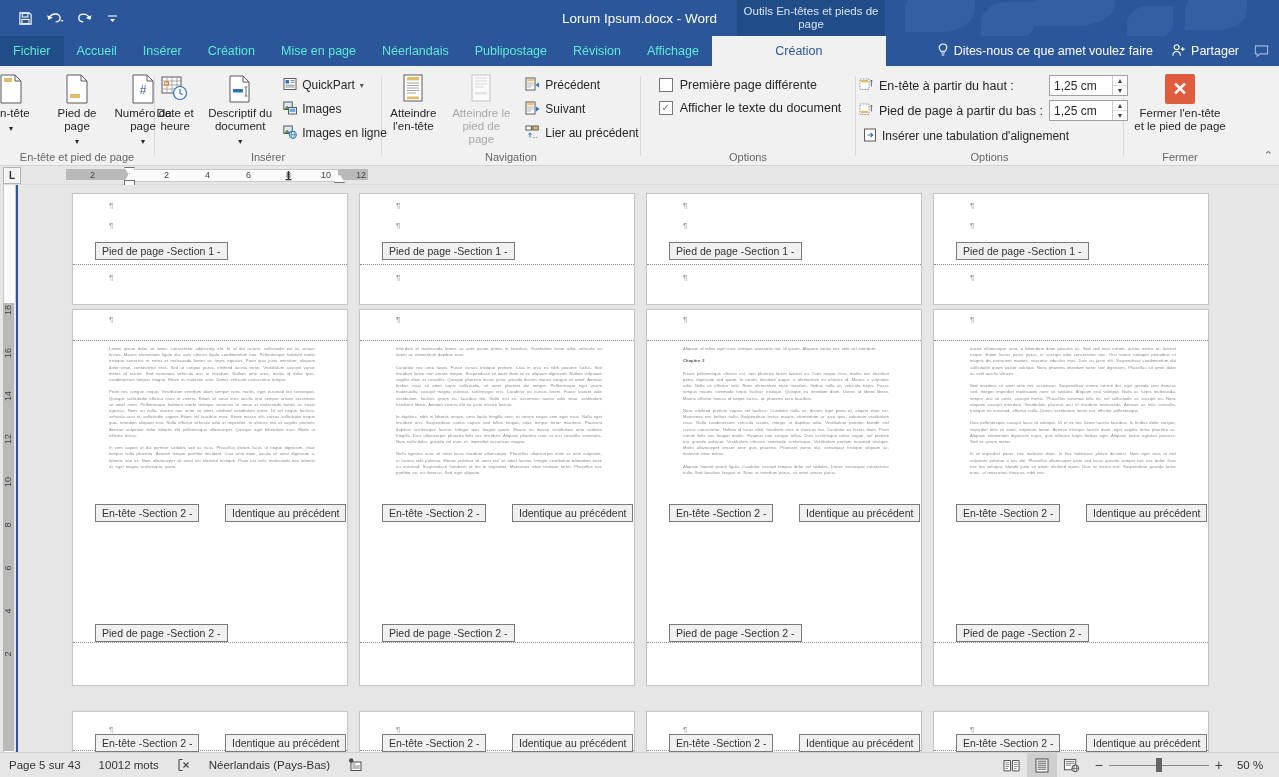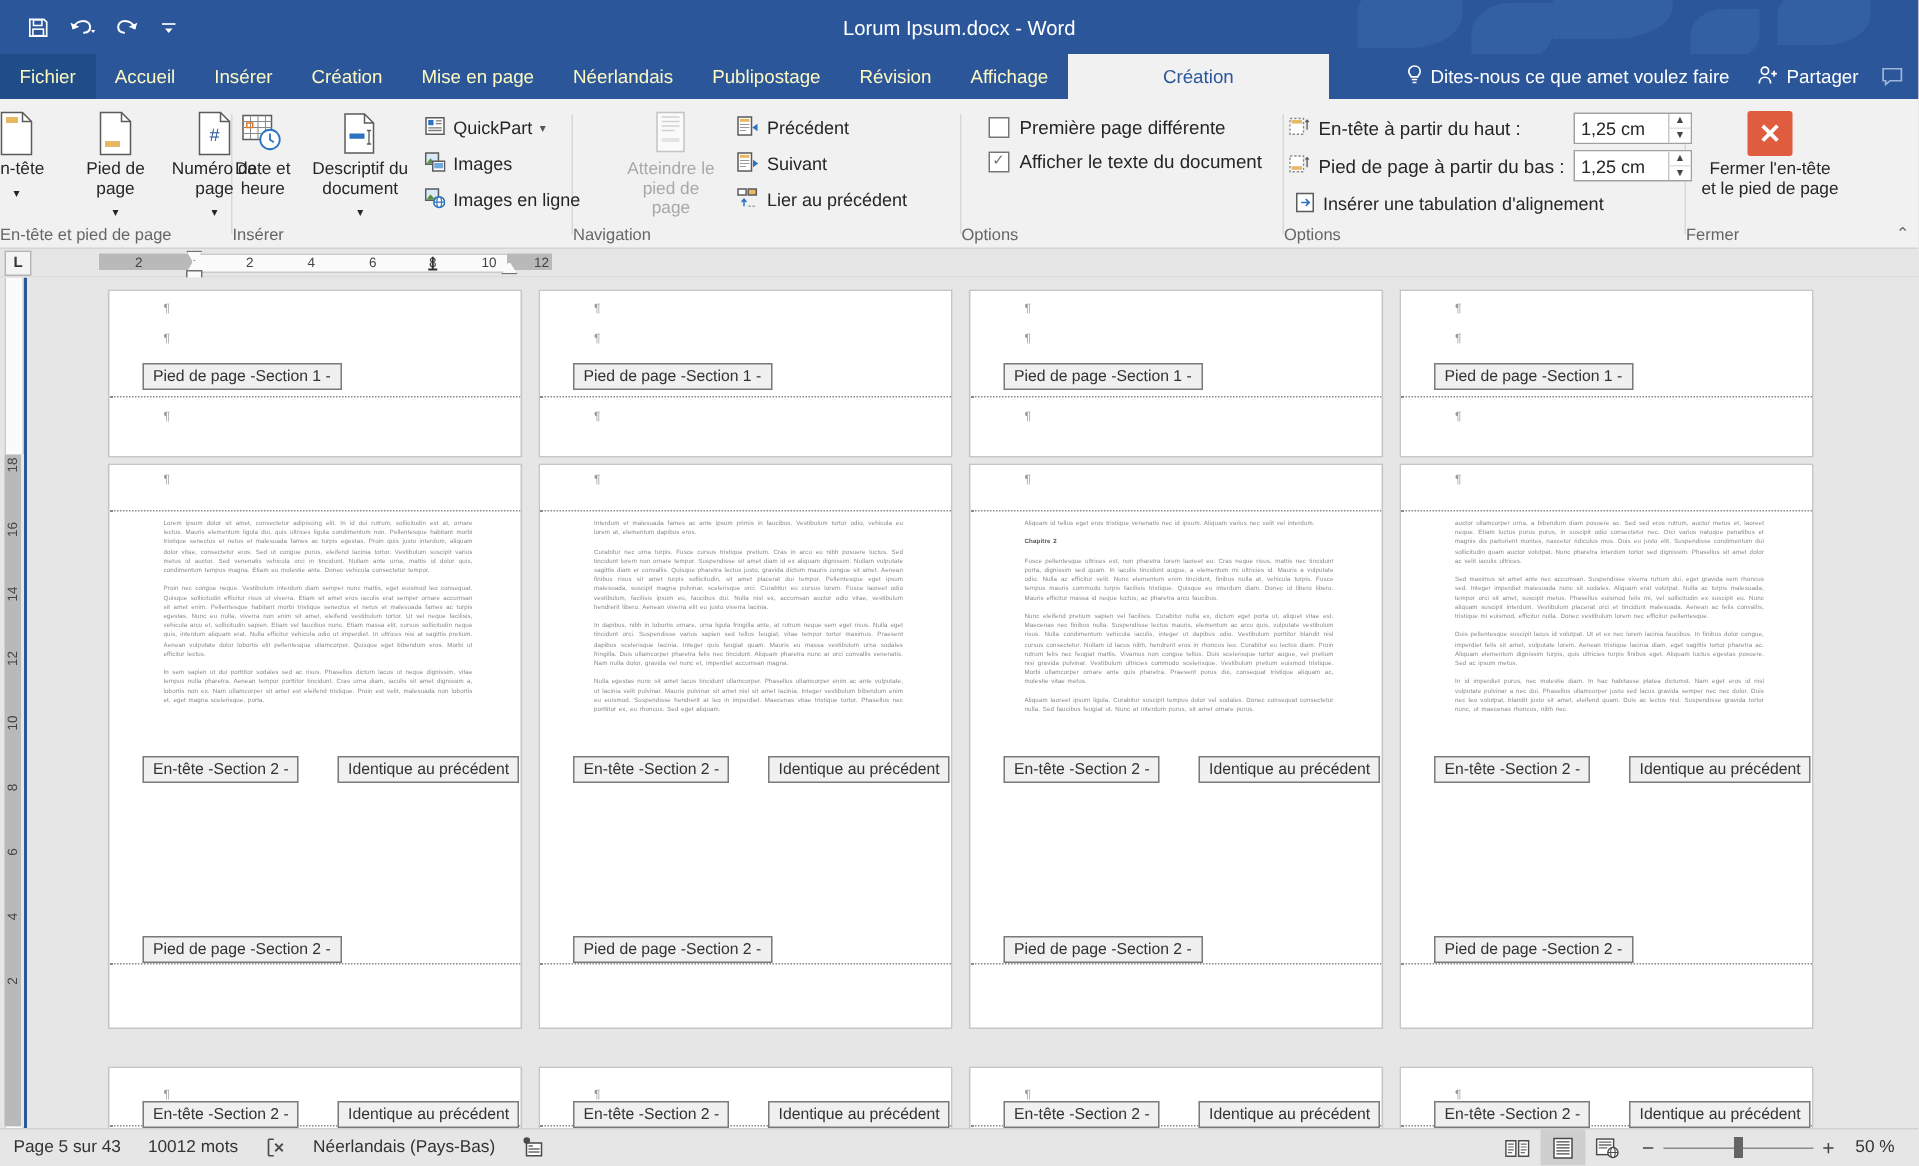--- a/index.html
+++ b/index.html
@@ -21,33 +21,33 @@
       color:#d9e2f1;font-size:11.5px;display:flex;align-items:center;justify-content:center;text-align:center;line-height:1.1;}
   .tb-right{position:absolute;right:0;top:0;height:36px;display:flex;align-items:center;}
   .user-name{color:#fff;font-size:12.5px;margin-right:10px;white-space:nowrap;}
   .tb-icon{width:30px;height:36px;display:flex;align-items:center;justify-content:center;color:#fff;cursor:pointer;}
   .win-btn{width:45px;height:36px;display:flex;align-items:center;justify-content:center;color:#fff;cursor:pointer;}
   .deco{position:absolute;top:0;left:885px;right:0;height:36px;overflow:hidden;pointer-events:none;opacity:.28;}
   .deco i{position:absolute;border-radius:50% 0 50% 0;background:#4a79bd;}
 
   
   .tabbar{height:30px;background:#2b579a;position:relative;display:flex;align-items:stretch;flex:0 0 auto;}
-  .tab{padding:0 13px;display:flex;align-items:center;color:#fef9c3;font-size:12.5px;cursor:pointer;white-space:nowrap;}
+  .tab{padding:0 13px;display:flex;align-items:center;color:#5eead4;font-size:12.5px;cursor:pointer;white-space:nowrap;}
   .tab.active{background:#f1f1f1;color:#2b579a;}
   .tab.file{background:#204d87;}
   .tabbar-right{position:absolute;right:0;top:0;height:30px;display:flex;align-items:center;padding-right:4px;}
   .tellme{display:flex;align-items:center;gap:5px;color:#fff;font-size:12.5px;padding:0 10px;cursor:pointer;white-space:nowrap;}
   .share{display:flex;align-items:center;gap:5px;color:#fff;font-size:12.5px;padding:0 8px;cursor:pointer;white-space:nowrap;}
   .comment-ic{width:28px;display:flex;align-items:center;justify-content:center;color:#fff;cursor:pointer;}
 
   
   .ribbon{height:99px;background:#f1f1f1;border-bottom:1px solid #d4d4d4;position:relative;display:flex;flex:0 0 auto;}
   .group{position:relative;height:99px;display:flex;flex-direction:column;align-items:center;}
   .group-body{flex:1;display:flex;align-items:flex-start;padding-top:5px;}
-  .group-label{font-size:11px;color:#666;height:16px;line-height:16px;text-align:left;width:100%;}
+  .group-label{font-size:11px;color:#666;height:16px;line-height:16px;text-align:center;width:100%;}
   .gsep{width:1px;background:#d8d8d8;height:80px;align-self:center;}
   .bigbtn{width:62px;display:flex;flex-direction:column;align-items:center;padding:2px 2px 0;cursor:pointer;text-align:center;}
   .bigbtn.disabled{cursor:default;color:#a8a8a8;}
   .bigbtn .lbl{font-size:11.5px;line-height:13px;margin-top:2px;color:inherit;}
   .ico{height:32px;display:flex;align-items:center;justify-content:center;}
   .smallitem{display:flex;align-items:center;gap:5px;font-size:12px;padding:2px 4px;cursor:pointer;height:20px;white-space:nowrap;}
   .col{display:flex;flex-direction:column;justify-content:flex-start;padding-top:2px;}
   .chk{display:flex;align-items:center;gap:7px;font-size:12.5px;height:23px;cursor:pointer;white-space:nowrap;padding-right:4px;}
   .box{width:12px;height:12px;border:1px solid #767676;background:#fff;display:inline-flex;align-items:center;justify-content:center;font-size:10px;color:#262626;line-height:1;flex:0 0 auto;}
   .posrow{display:flex;align-items:center;gap:6px;height:25px;font-size:12.5px;white-space:nowrap;}
@@ -146,20 +146,21 @@
       <div class="qat-btn" title="Personnaliser">
         <svg width="14" height="12" viewBox="0 0 14 12">
             <path d="M2 4h9" stroke="#fff" stroke-width="1.1"></path>
             <path d="M4 7l2.5 3L9 7z" fill="#fff"></path>
           </svg>
       </div>
     </div>
 
     <div class="doc-title">Lorum Ipsum.docx  -  Word</div>
 
+    <div class="ctx-tab-title">Outils En-têtes et pieds de page</div>
 
   </div>
 
   <div class="tabbar">
     <div class="tab file">Fichier</div>
     <div class="tab">Accueil</div>
     <div class="tab">Insérer</div>
     <div class="tab">Création</div>
     <div class="tab">Mise en page</div>
     <div class="tab">Néerlandais</div>
@@ -300,20 +301,31 @@
             <span>Images en ligne</span>
           </div>
         </div>
       </div>
       <div class="group-label">Insérer</div>
     </div>
     <div class="gsep"></div>
 
     <div class="group" style="width:258px;">
       <div class="group-body">
+        <div class="bigbtn" style="width:64px;">
+          <div class="ico">
+            <svg width="26" height="30" viewBox="0 0 26 30">
+                <rect x="4" y="1" width="18" height="26" fill="#fff" stroke="#5b5b5b" stroke-width="1"></rect>
+                <rect x="7" y="3" width="12" height="3.4" fill="#e8b964"></rect>
+                <path d="M7 9h12M7 11.5h12M7 14h12M7 16.5h12M7 19h9" stroke="#9a9a9a" stroke-width=".9"></path>
+                <rect x="7" y="22.5" width="12" height="2.6" fill="#e8b964"></rect>
+              </svg>
+          </div>
+          <div class="lbl">Atteindre l'en-tête</div>
+        </div>
         <div class="bigbtn disabled" style="width:64px;">
           <div class="ico">
             <svg width="26" height="30" viewBox="0 0 26 30">
                 <rect x="4" y="1" width="18" height="26" fill="#fafafa" stroke="#c4c4c4" stroke-width="1"></rect>
                 <path d="M7 4h12M7 7h12M7 10h12M7 13h9" stroke="#d2d2d2" stroke-width=".9"></path>
                 <rect x="7" y="18" width="12" height="2.6" fill="#e4e4e4"></rect>
               </svg>
           </div>
           <div class="lbl">Atteindre le pied de page</div>
         </div>

